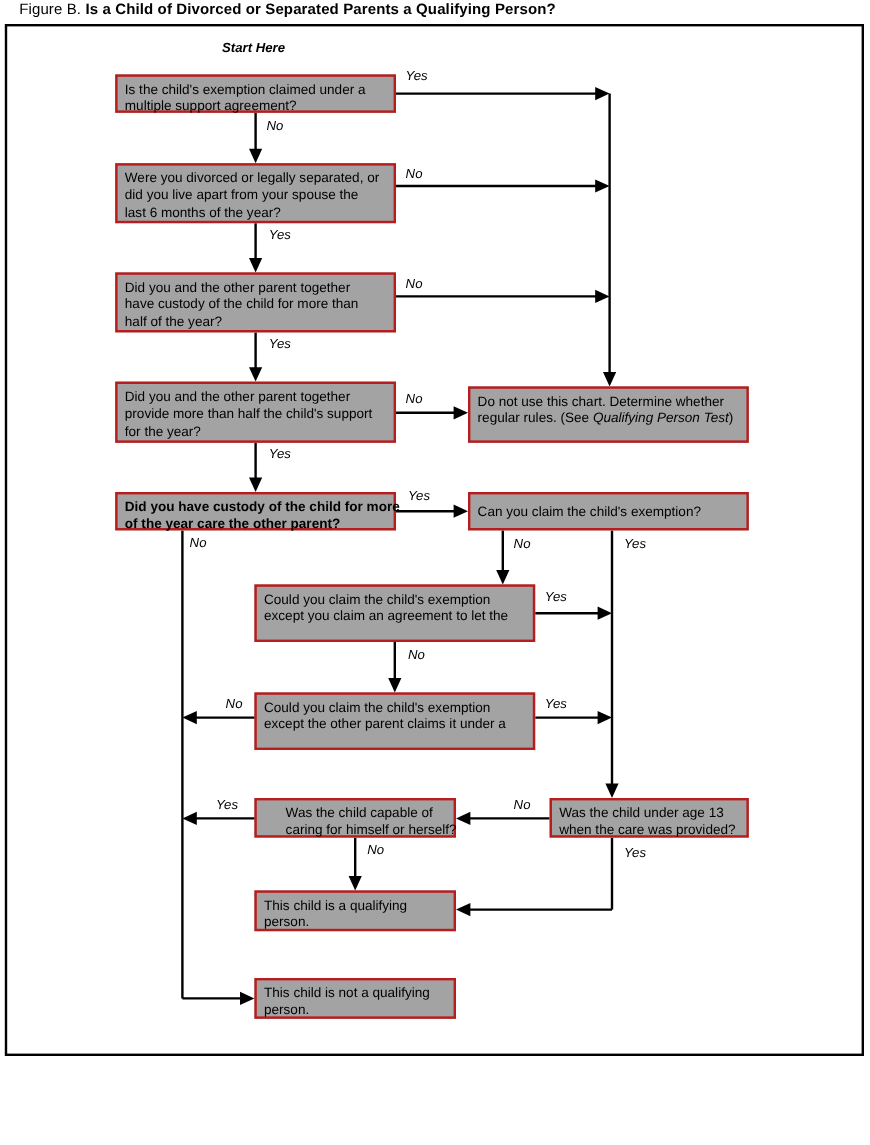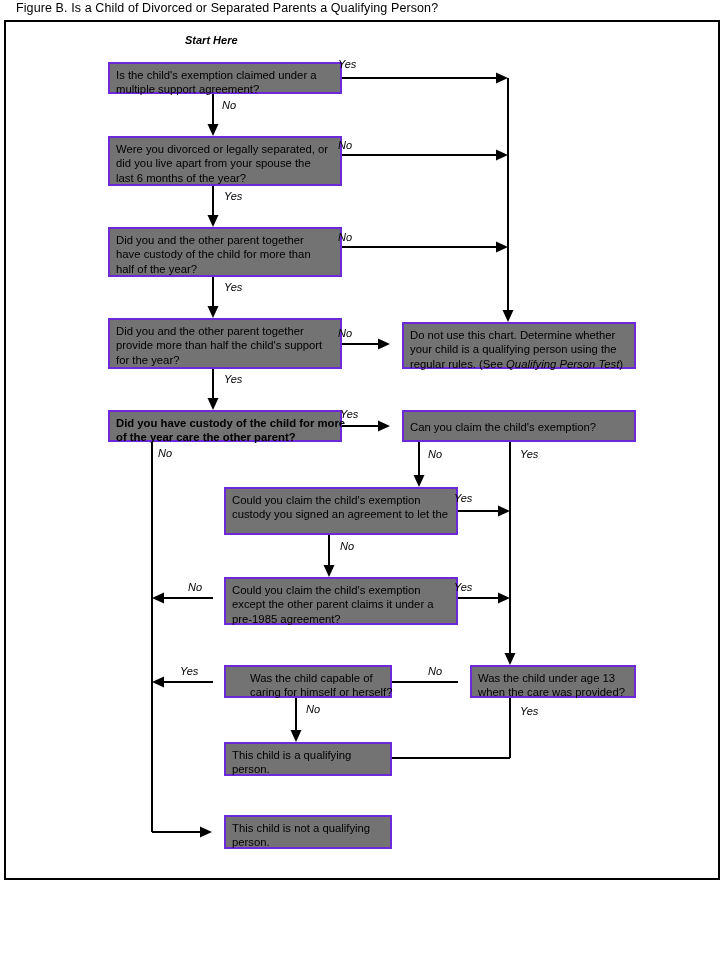--- a/index.html
+++ b/index.html
@@ -17,21 +17,21 @@
   }
   #figure-title {
     position: absolute;
     left: 4px;
     top: 1px;
     font-size: 12.5px;
     letter-spacing: 0.1px;
     white-space: nowrap;
   }
   #figure-title .fig-label { font-weight: normal; margin-left: 12px; }
-  #figure-title .fig-name  { font-weight: normal; }
+  #figure-title .fig-name  { font-weight: bold; }
 
   #chart-frame {
     position: absolute;
     left: 4px;
     top: 20px;
     width: 716px;
     height: 860px;
     border: 2px solid #000;
     box-sizing: border-box;
     background: #fff;
@@ -46,28 +46,27 @@
   }
   svg#flow line, svg#flow polyline, svg#flow path {
     stroke: #000;
     stroke-width: 2;
     fill: none;
   }
   svg#flow polygon.arrowhead { fill: #000; stroke: none; }
 
   .node {
     position: absolute;
-    border: 2px solid #6d28d9;
-    background: #737373;
+    border: 2px solid #b91c1c;
+    background: #a3a3a3;
     box-sizing: border-box;
     font-size: 11.3px;
     line-height: 14.4px;
     padding: 4px 0 0 6px;
     color: #000;
-    margin-left: 12px;
   }
   .node .ln { display: block; white-space: nowrap; }
   .node .ital { font-style: italic; }
 
   .edgelabel {
     position: absolute;
     font-size: 11px;
     font-style: italic;
     white-space: nowrap;
     color: #000;
@@ -180,37 +179,35 @@
   <span class="ln">for the year?</span>
 </div>
 
 <div class="node" style="left:96px; top:410px; width:234px; height:32px;font-weight:bold;">
   <span class="ln">Did you have custody of the child for more</span>
   <span class="ln">of the year care the other parent?</span>
 </div>
 
 <div class="node" style="left:390px; top:322px; width:234px; height:47px;">
   <span class="ln">Do not use this chart. Determine whether</span>
-  <span class="ln">your child is a qualifying person using the</span>
   <span class="ln">regular rules. (See <span class="ital">Qualifying Person Test</span>)</span>
 </div>
 
 <div class="node" style="left:390px; top:410px; width:234px; height:32px; padding-top:8px;">
   <span class="ln">Can you claim the child's exemption?</span>
 </div>
 
 <div class="node" style="left:212px; top:487px; width:234px; height:48px;">
   <span class="ln">Could you claim the child's exemption</span>
-  <span class="ln">custody you signed an agreement to let the</span>
+  <span class="ln">except you claim an agreement to let the</span>
 </div>
 
 <div class="node" style="left:212px; top:577px; width:234px; height:48px;">
   <span class="ln">Could you claim the child's exemption</span>
   <span class="ln">except the other parent claims it under a</span>
-  <span class="ln">pre-1985 agreement?</span>
 </div>
 
 <div class="node" style="left:212px; top:665px; width:168px; height:33px;padding-left:24px;">
   <span class="ln">Was the child capable of</span>
   <span class="ln">caring for himself or herself?</span>
 </div>
 
 <div class="node" style="left:458px; top:665px; width:166px; height:33px;">
   <span class="ln">Was the child under age 13</span>
   <span class="ln">when the care was provided?</span>

